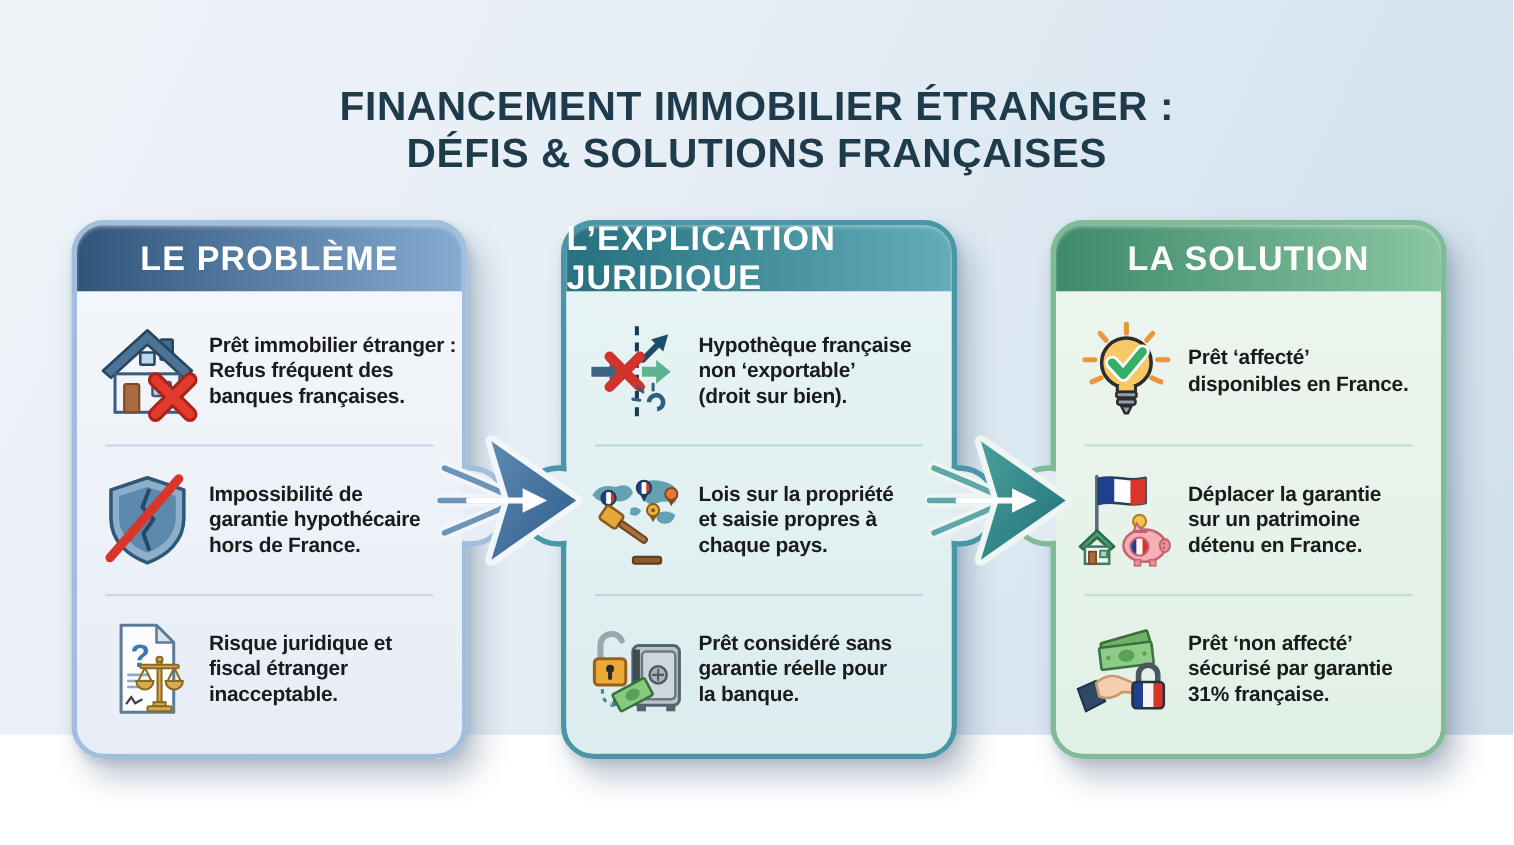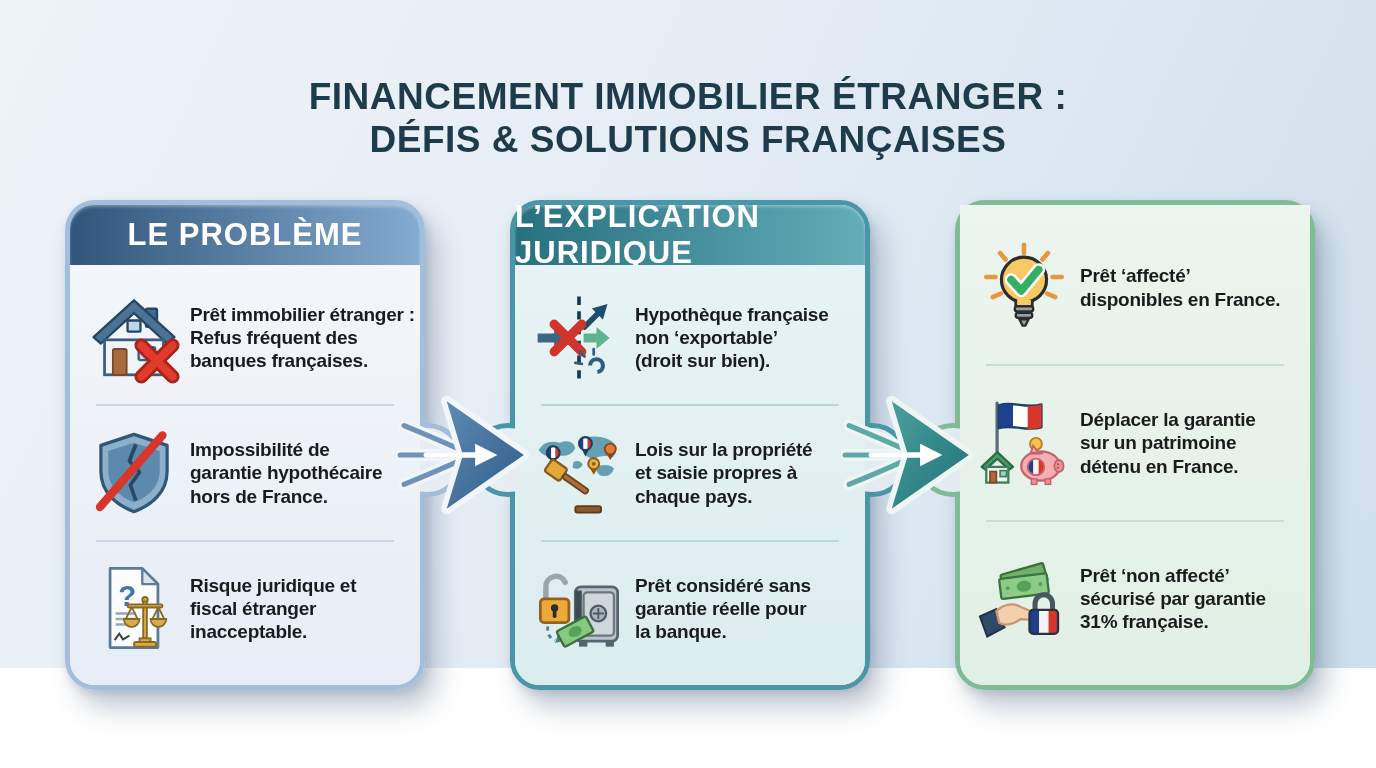--- a/index.html
+++ b/index.html
@@ -256,20 +256,21 @@
           <span>Prêt considéré sans</span>
           <span>garantie réelle pour</span>
           <span>la banque.</span>
         </p>
       </div>
     </div>
   </section>
 
   <section class="card card-3">
     <div class="notch notch-left notch-g2"></div>
+    <div class="card-header">LA SOLUTION</div>
     <div class="card-body">
       <div class="item">
         <div class="icon">
           <svg viewBox="0 0 100 100">
             <g stroke="#e8973c" stroke-width="5" stroke-linecap="round">
               <path d="M50 3 V12"></path>
                 <path d="M24 12 L30 19"></path>
                 <path d="M76 12 L70 19"></path>
               <path d="M9 38 H19"></path>
                 <path d="M91 38 H81"></path>

